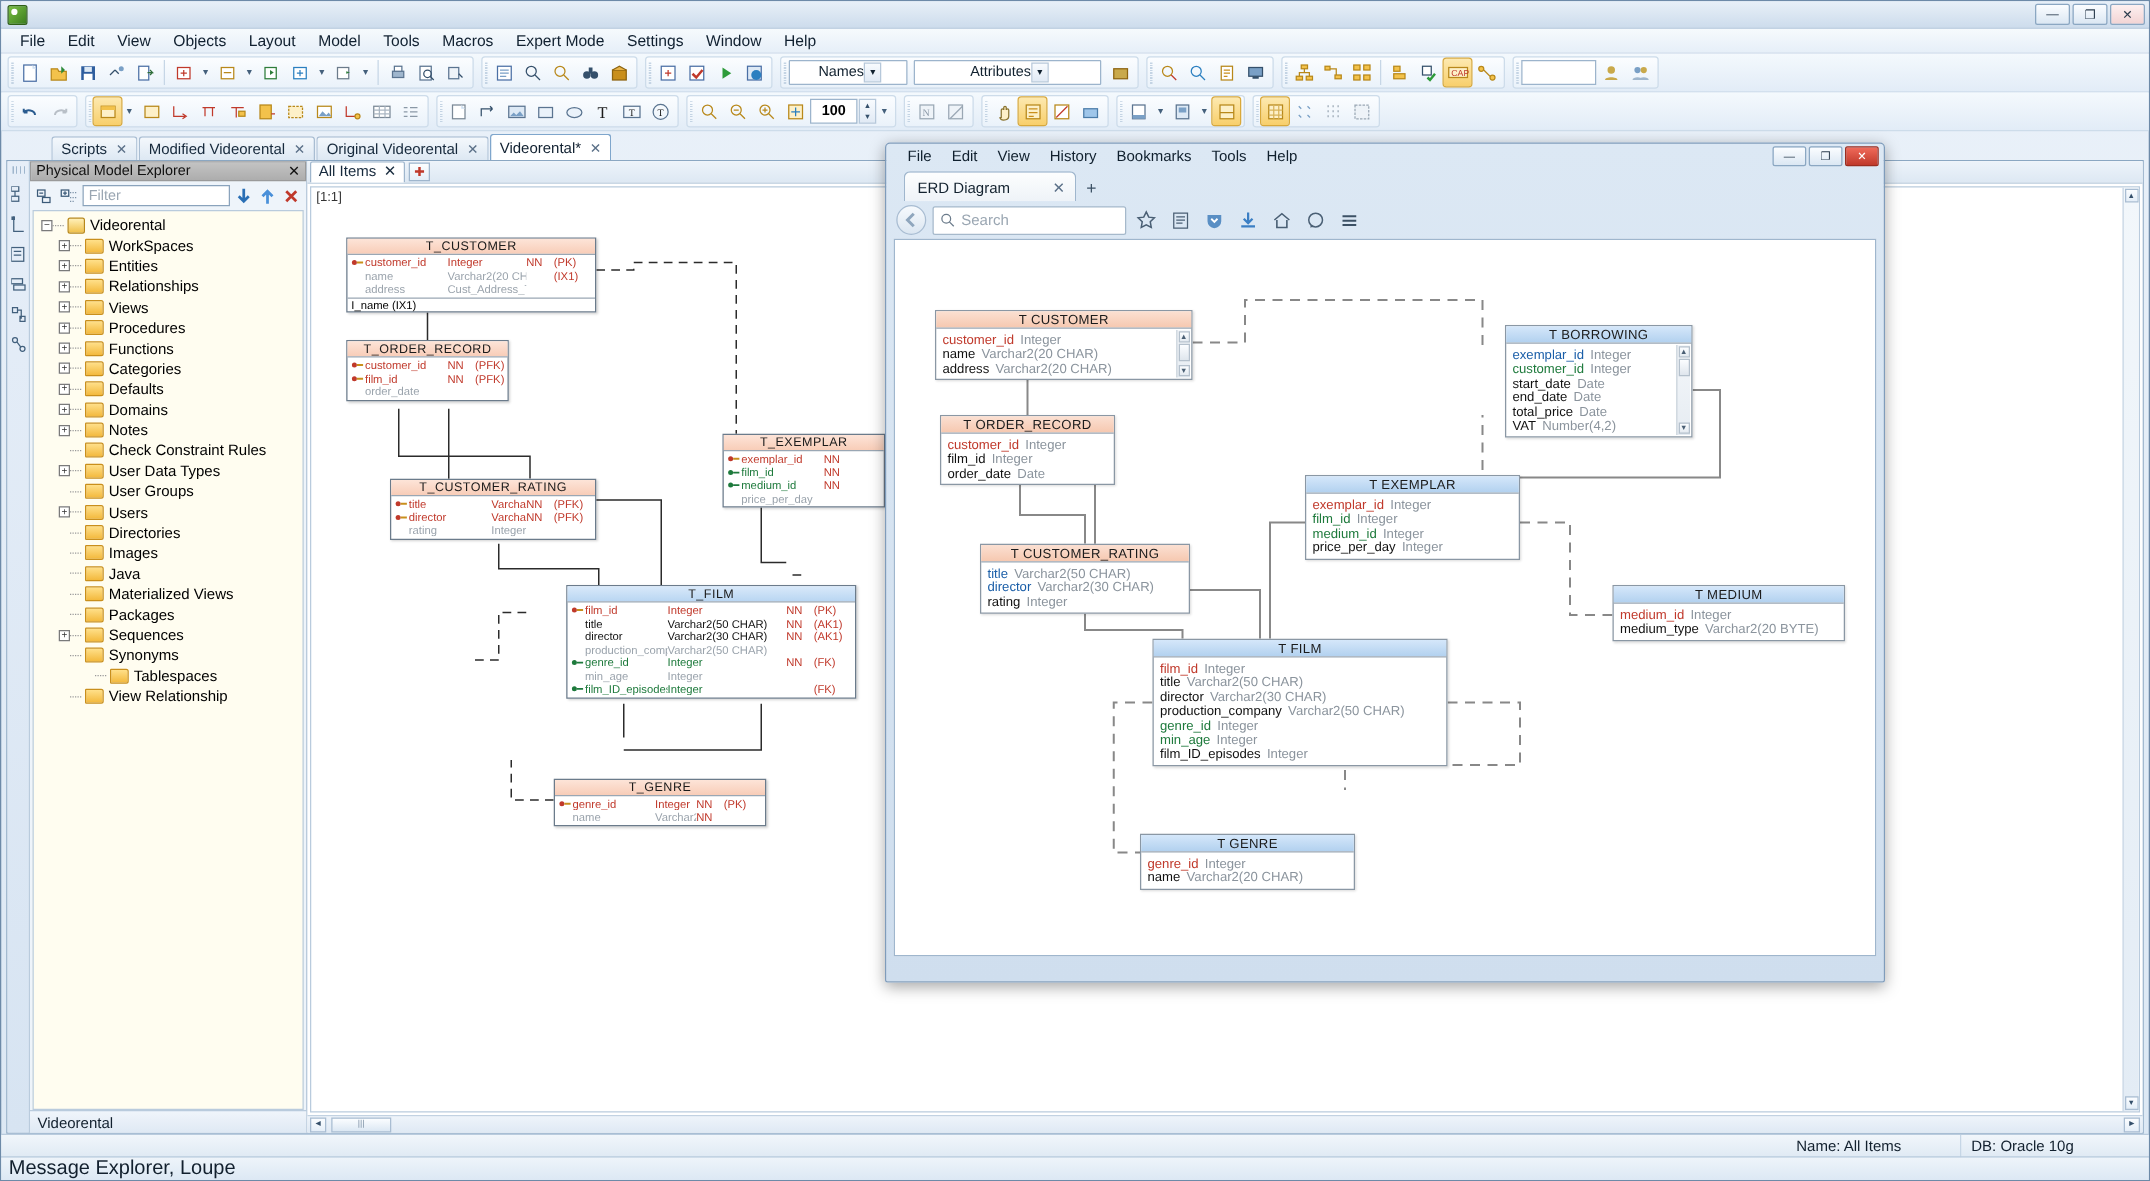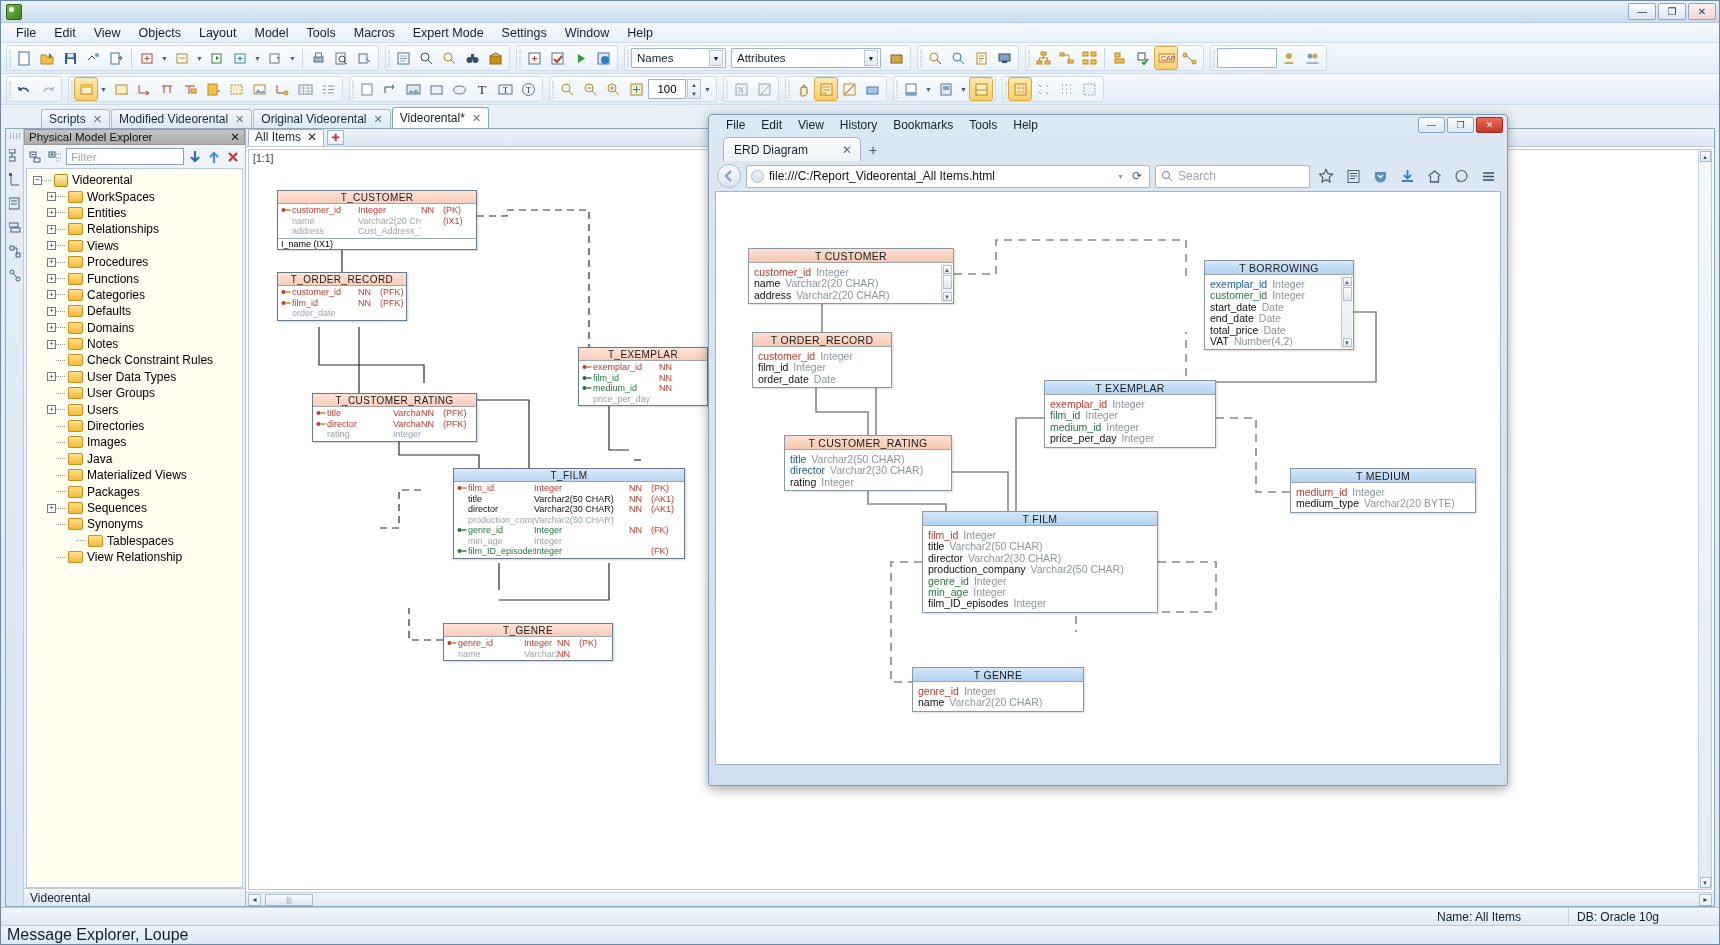--- a/index.html
+++ b/index.html
@@ -80,28 +80,28 @@
     display:flex;align-items:center;justify-content:center;
     font-size:12px; color:#35506b; cursor:default;
     position:relative;
   }
   .tbi.active { background:linear-gradient(#fde9b0,#f8cf6b); outline:1px solid #d9a93b; }
   .tbi svg { display:block; }
   .tb-drop { width:11px; height:22px; display:flex;align-items:center;justify-content:center;font-size:7px;color:#44607c;}
   .tb-sep { width:1px;height:20px;background:#c6d6e6;margin:0 3px; }
   .tb-combo {
     height:20px; border:1px solid #9cb4cc; background:#fff;
-    display:flex;align-items:center; justify-content:space-between;
+    display:flex;align-items:center; justify-content:center;
     padding:0 2px 0 5px; font-size:11.5px; color:#10202e; border-radius:1px;
   }
   .tb-combo .cb-arrow{ width:14px;height:16px;display:flex;align-items:center;justify-content:center;
     background:linear-gradient(#f8fbfe,#e1eaf5); border:1px solid #b6c8da; font-size:7px;}
   .tb-num {
     height:20px;width:38px;border:1px solid #9cb4cc;background:#fff;
-    display:flex;align-items:center;justify-content:center;font-size:11.5px;
+    display:flex;align-items:center;justify-content:center;font-size:11.5px;font-weight:bold;
   }
   .tb-spin{ width:14px;height:20px;display:flex;flex-direction:column;
     border:1px solid #b6c8da;background:linear-gradient(#f8fbfe,#e1eaf5);}
   .tb-spin span{flex:1;display:flex;align-items:center;justify-content:center;font-size:6px;color:#35506b;}
   .tb-blank{height:20px;width:60px;border:1px solid #9cb4cc;background:#fff;}
 
   
   #doc-area { flex:1; display:flex; flex-direction:column; min-height:0; padding:2px 4px 0 4px;}
   #doc-tabs { display:flex; align-items:flex-end; height:21px; padding-left:36px; }
   .dtab {
@@ -1180,21 +1180,21 @@
                   </div>
                   <div class="arow">
                     <span class="akey"></span>
                     <span class="aname c-gray">order_date</span>
                     <span class="atype c-gray">Date</span>
                     <span class="ann "></span>
                     <span class="akeyc "></span>
                   </div>
                 </div>
               </div>
-              <div class="ent" style="left: 63px; top: 243px; width: 165px;">
+              <div class="ent" style="left: 63px; top: 233px; width: 165px;">
                 <div class="ent-hd pink">T_CUSTOMER_RATING</div>
                 <div class="ent-body">
                   <div class="arow">
                     <span class="akey">
                       <svg width="10" height="8">
                         <circle cx="2.5" cy="4" r="2" fill="#c0392b"></circle>
                         <path d="M4.5 4h5" stroke="#c98f1c" stroke-width="1.6"></path>
                       </svg>
                     </span>
                     <span class="aname c-red">title</span>
@@ -1411,26 +1411,20 @@
       <span class="x">✕</span>
     </div>
     <div class="ff-newtab">+</div>
   </div>
 
   <div id="ff-navbar">
     <div class="nav-circ">
       <svg width="14" height="14">
           <path d="M9 2L4 7l5 5" stroke="#8fa6bd" stroke-width="2.4" fill="none"></path>
         </svg>
-    </div>
-    <div id="url-box">
-      <span class="globe"></span>
-      <span id="url-text">file:///C:/Report_Videorental_All Items.html</span>
-      <span style="font-size:7px;color:#8a98a6">▼</span>
-      <span style="font-size:12px;color:#4a5f74;padding:0 3px">⟳</span>
     </div>
     <div id="search-box">
       <svg width="12" height="12">
           <circle cx="5" cy="5" r="3.5" fill="none" stroke="#6b7b8b"></circle>
           <path d="M7.5 7.5L11 11" stroke="#6b7b8b"></path>
         </svg>
       <span>Search</span>
     </div>
     <div class="nav-btn">
         <svg width="16" height="16">

